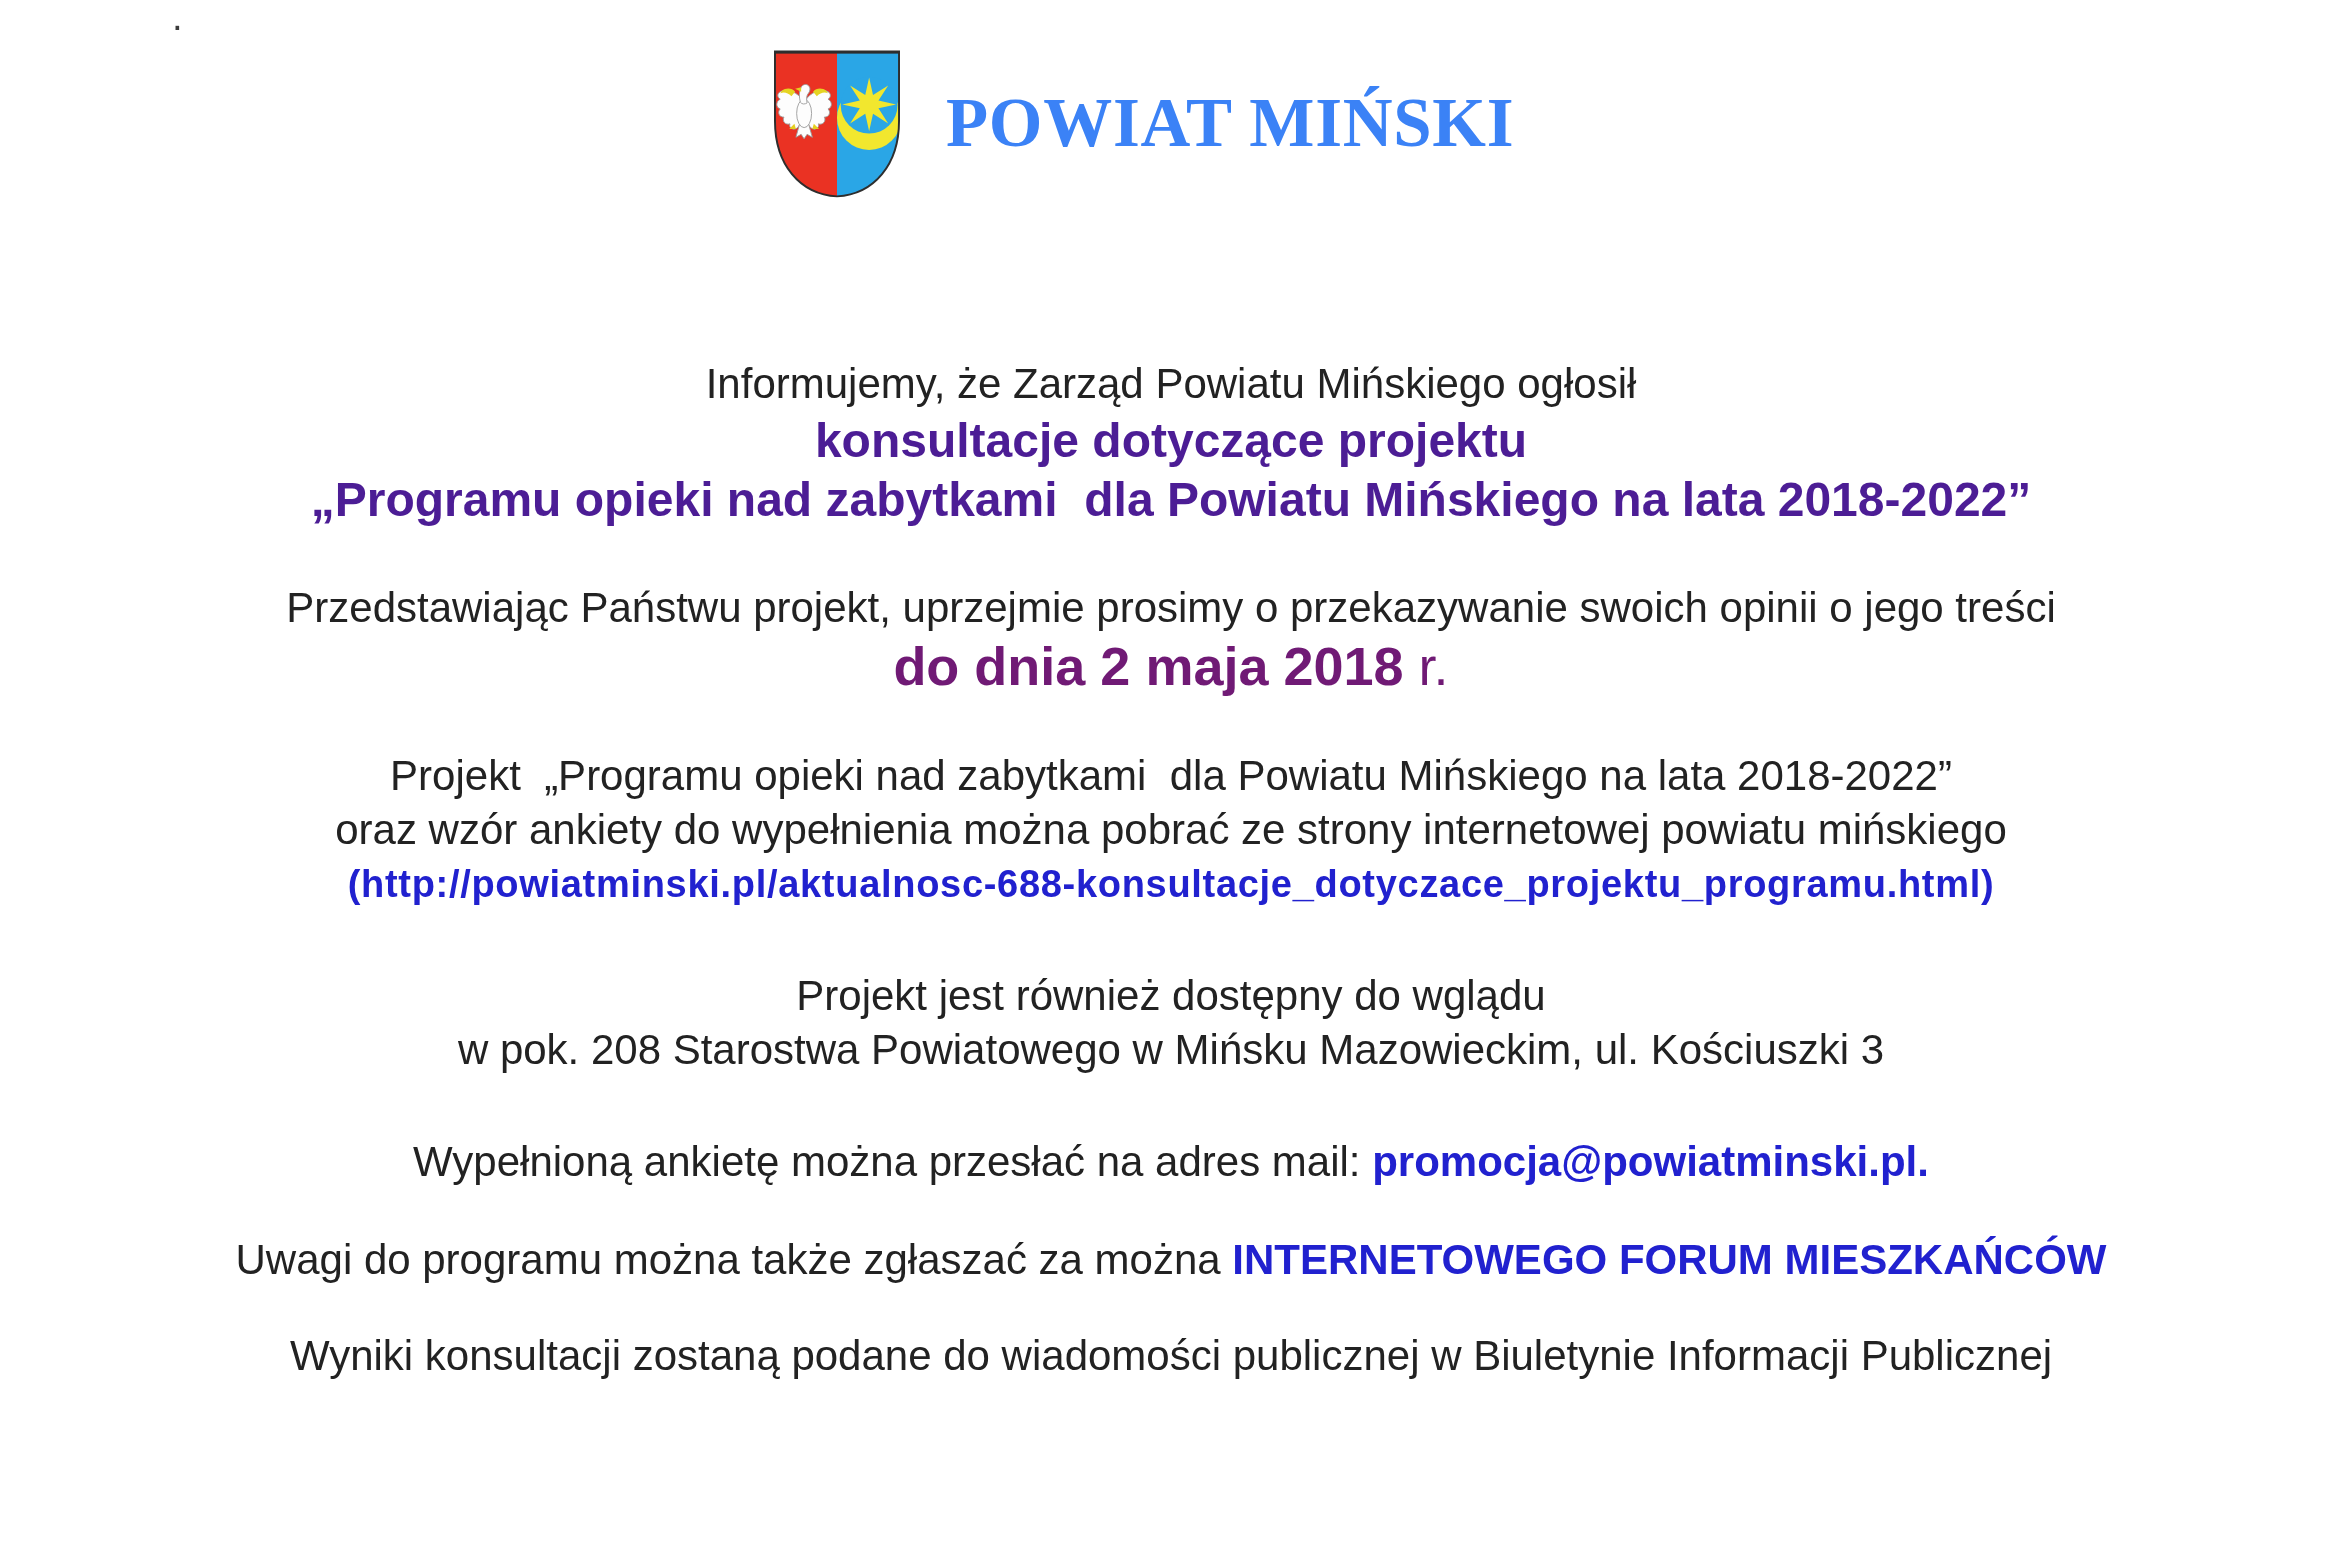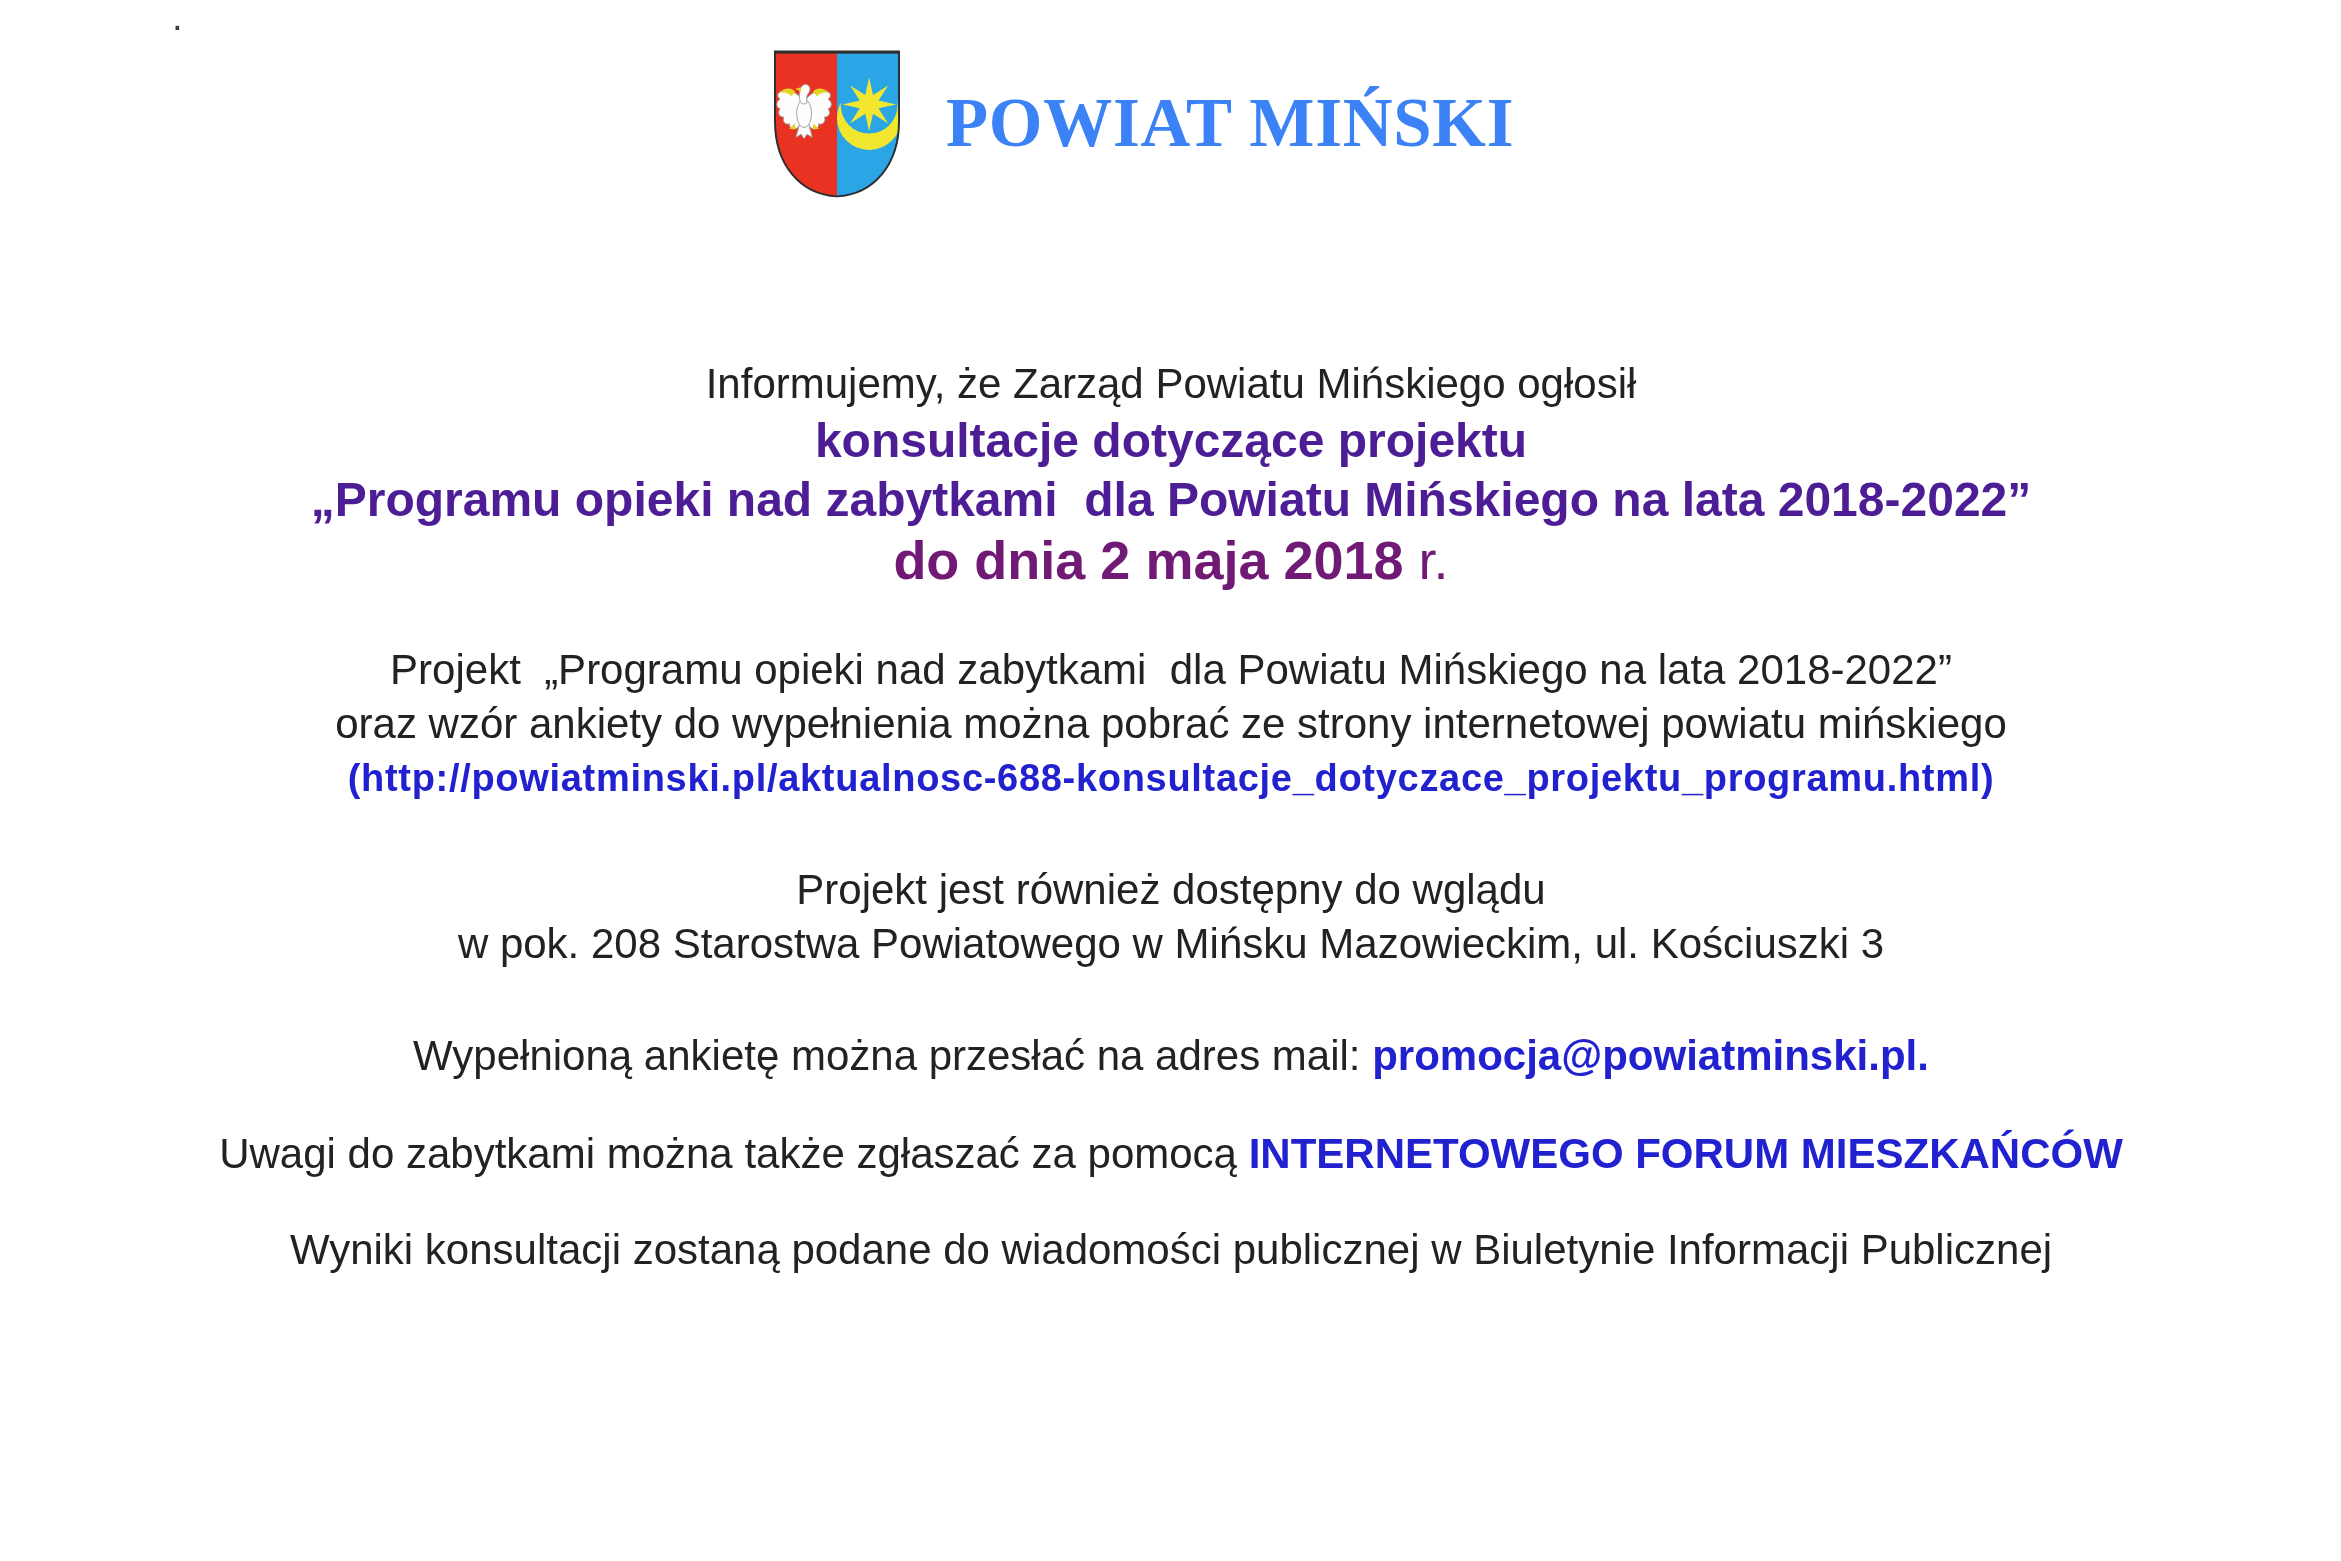--- a/index.html
+++ b/index.html
@@ -146,30 +146,31 @@
     </div>
     <h1 class="org-name">POWIAT MIŃSKI</h1>
   </header>
 
   <main class="content">
 
     <p class="line regular">Informujemy, że Zarząd Powiatu Mińskiego ogłosił</p>
     <p class="line title-bold">konsultacje dotyczące projektu</p>
     <p class="line title-bold">„Programu opieki nad zabytkami  dla Powiatu Mińskiego na lata 2018-2022”</p>
 
+    <p class="line regular m70">Przedstawiając Państwu projekt, uprzejmie prosimy o przekazywanie swoich opinii o jego treści</p>
     <p class="line deadline-line"><span class="bold-part">do dnia 2 maja 2018</span><span class="normal-part"> r.</span></p>
 
     <p class="line regular m70">Projekt  „Programu opieki nad zabytkami  dla Powiatu Mińskiego na lata 2018-2022”</p>
     <p class="line regular">oraz wzór ankiety do wypełnienia można pobrać ze strony internetowej powiatu mińskiego</p>
     <p class="line url-line"><a class="link">(http://powiatminski.pl/aktualnosc-688-konsultacje_dotyczace_projektu_programu.html)</a></p>
 
     <p class="line regular m78">Projekt jest również dostępny do wglądu</p>
     <p class="line regular">w pok. 208 Starostwa Powiatowego w Mińsku Mazowieckim, ul. Kościuszki 3</p>
 
     <p class="line regular m52"><span>Wypełnioną ankietę można przesłać na adres mail: </span><a class="link">promocja@powiatminski.pl.</a></p>
 
-    <p class="line regular m60"><span>Uwagi do zabytkami można także zgłaszać za pomocą </span><a class="link">INTERNETOWEGO FORUM MIESZKAŃCÓW</a></p>
+    <p class="line regular m60"><span>Uwagi do programu można także zgłaszać za można </span><a class="link">INTERNETOWEGO FORUM MIESZKAŃCÓW</a></p>
 
     <p class="line regular m57">Wyniki konsultacji zostaną podane do wiadomości publicznej w Biuletynie Informacji Publicznej</p>
 
   </main>
 </div>
 
 
 </body></html>

